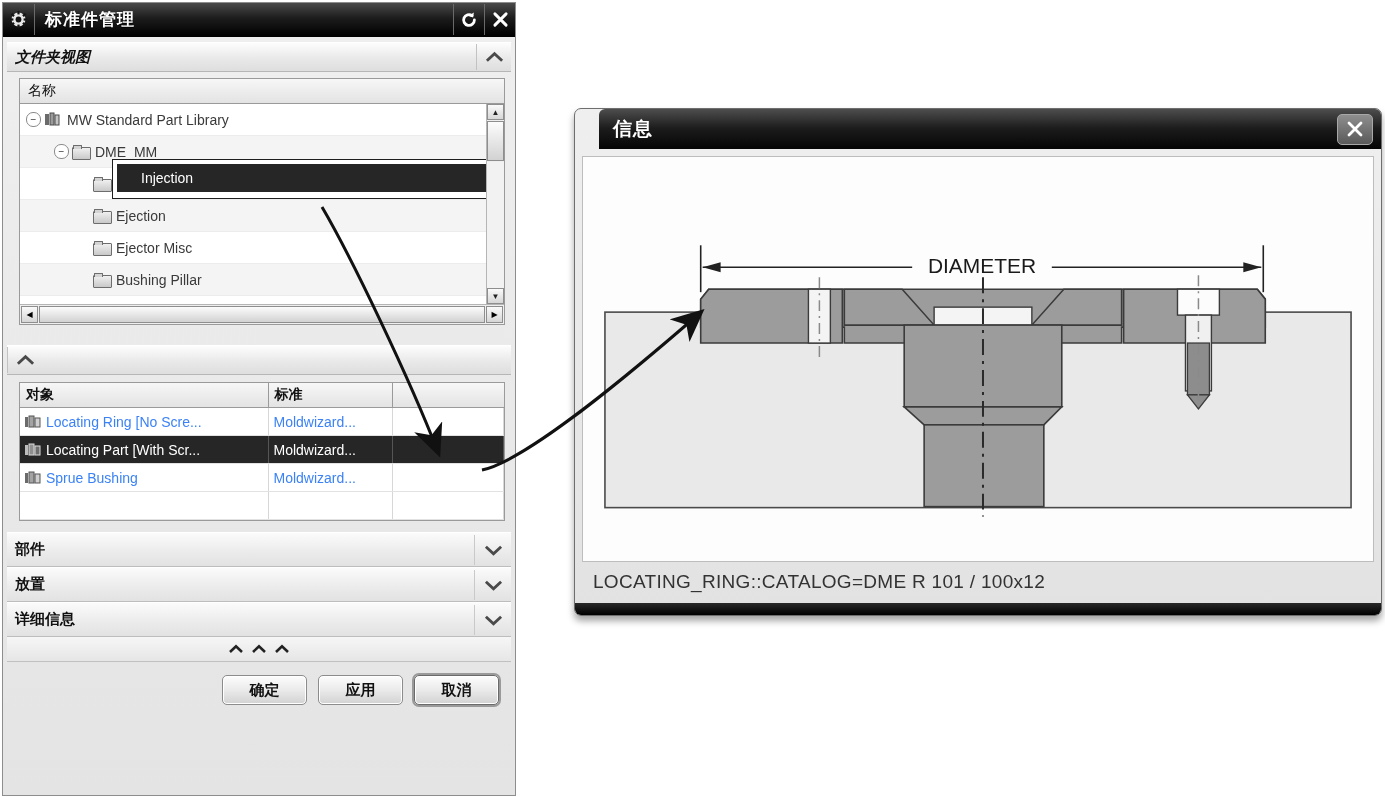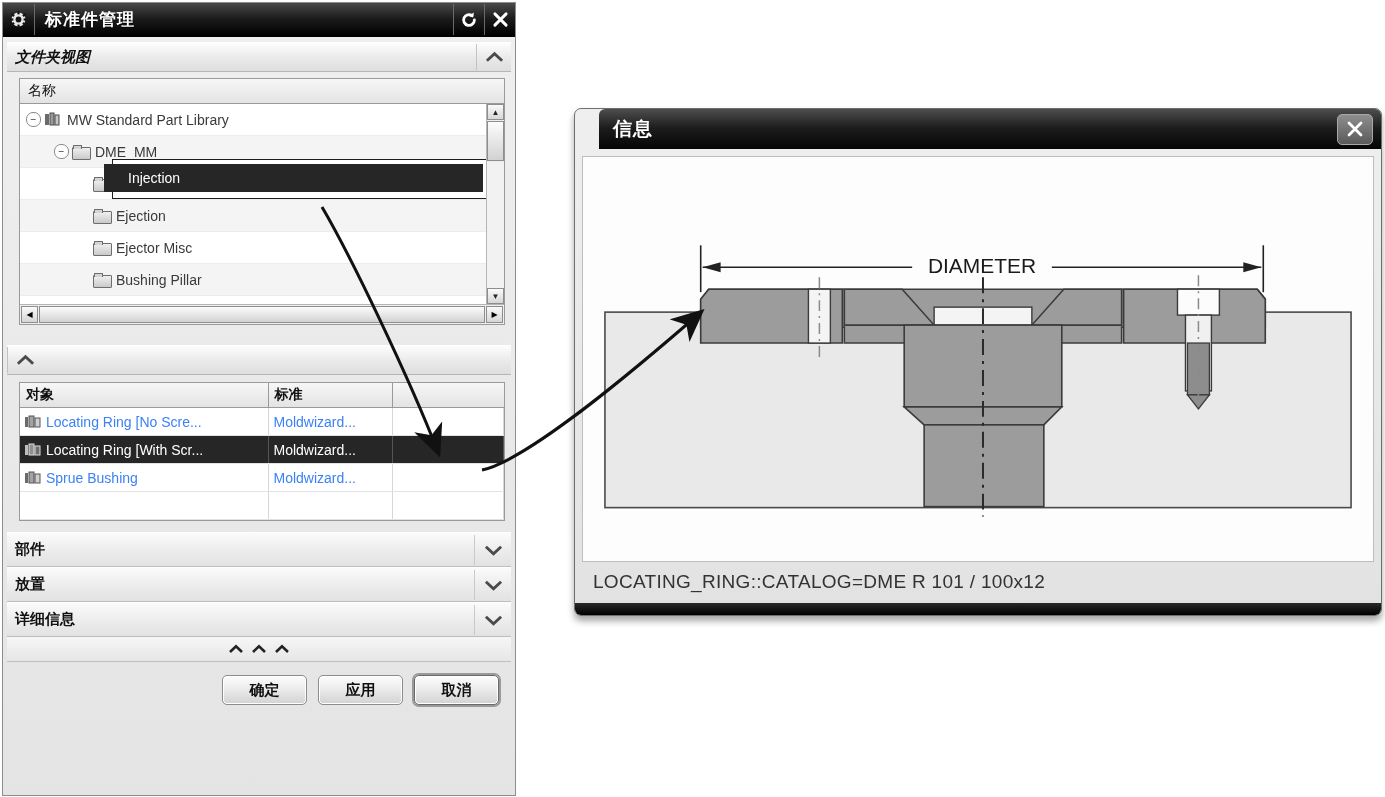--- a/index.html
+++ b/index.html
@@ -298,21 +298,21 @@
           <span>Ejector Misc</span>
         </div>
 
         <div class="trow alt">
           <span class="indent" style="width:73px"></span>
           <span class="folder-ico"></span>
           <span>Bushing Pillar</span>
         </div>
 
         <div class="sel-frame" style="left:92px;top:55px;width:394px;height:38px;"></div>
-        <div class="sel-bar" style="left:84px;top:60px;width:355px;height:28px;padding-left:24px;">
+        <div class="sel-bar" style="left:97px;top:60px;width:355px;height:28px;padding-left:24px;">
           <span>Injection</span>
         </div>
       </div>
 
       <div class="tree-vscroll">
         <div class="sb-btn">▲</div>
         <div class="sb-thumb"></div>
         <div class="sb-track"></div>
         <div class="sb-btn">▼</div>
       </div>
@@ -354,21 +354,21 @@
         <td></td>
       </tr>
       <tr class="selected">
         <td>
           <span class="row-ico">
             <svg width="17" height="14" viewBox="0 0 17 14">
               <rect x="0" y="2" width="3" height="10" fill="#bdbdbd"></rect>
               <rect x="4" y="1" width="5" height="11" fill="#8f8f8f" stroke="#ddd"></rect>
               <rect x="10" y="3" width="5" height="9" fill="#6d6d6d" stroke="#ddd"></rect>
             </svg>
-          </span><span>Locating Ring [With Scr...</span>
+          </span><span>Locating Part [With Scr...</span>
         </td>
         <td>Moldwizard...</td>
         <td></td>
       </tr>
       <tr>
         <td>
           <span class="row-ico">
             <svg width="17" height="14" viewBox="0 0 17 14">
               <rect x="0" y="2" width="3" height="10" fill="#6b6b6b"></rect>
               <rect x="4" y="1" width="5" height="11" fill="#a3a3a3" stroke="#555"></rect>

